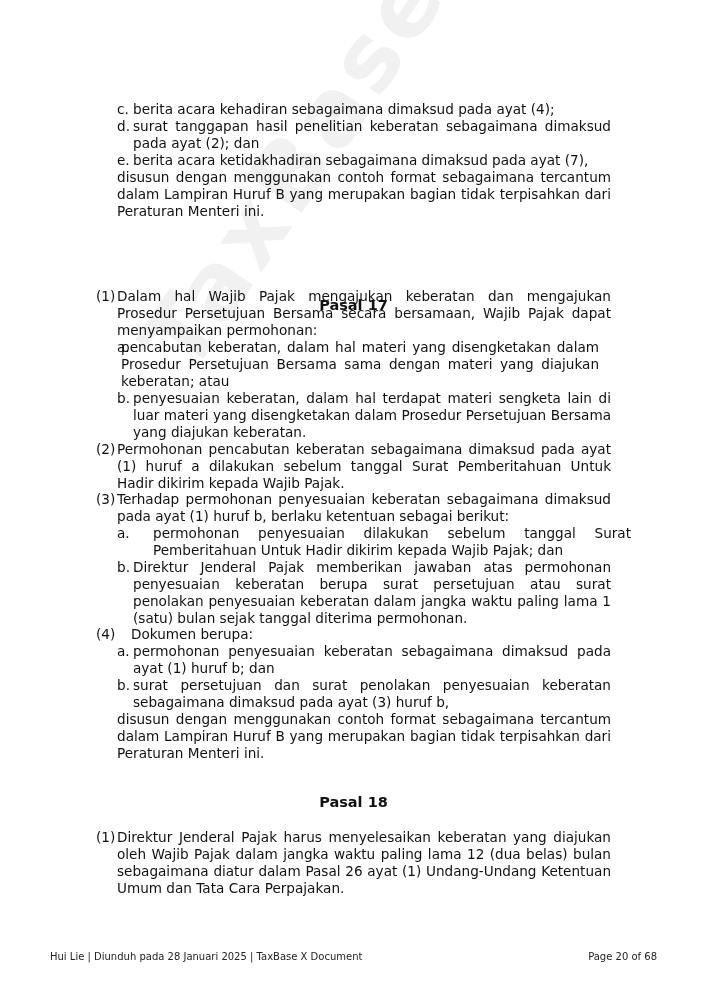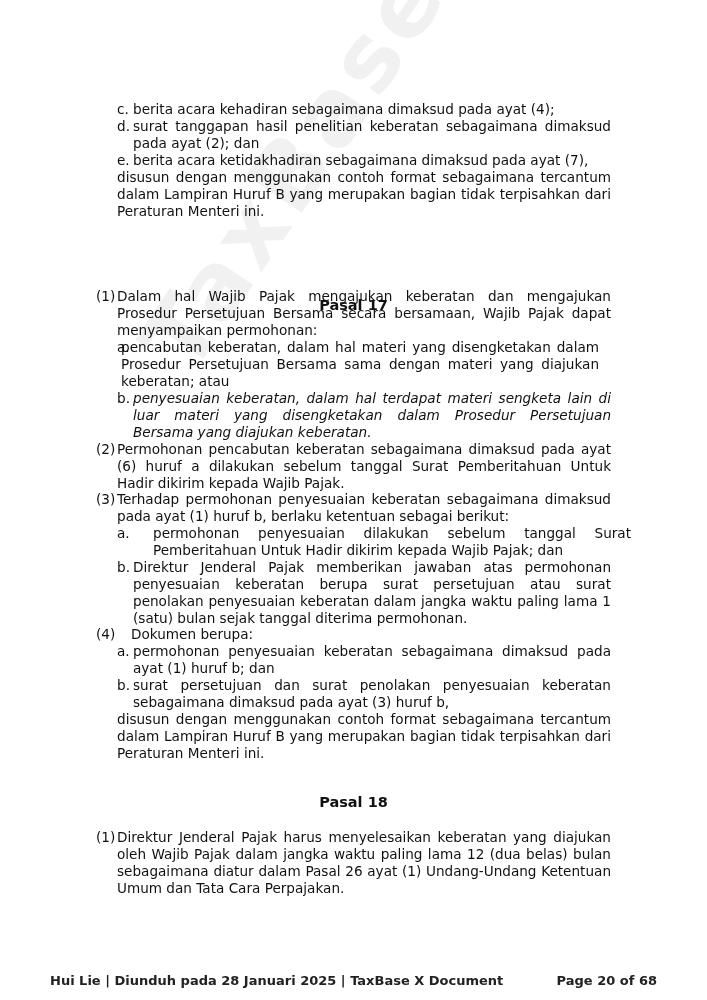--- a/index.html
+++ b/index.html
@@ -6,21 +6,21 @@
   body { width:707px; height:1000px; position:relative; overflow:hidden;
          font-family:"DejaVu Sans", sans-serif; color:#111; }
   .watermark { position:absolute; left:120px; top:330px; font-family:"DejaVu Sans", sans-serif;
                font-weight:bold; font-size:92px; color:#f1f1f1; transform:rotate(-56deg);
                transform-origin:left top; white-space:nowrap; letter-spacing:6px; z-index:0; }
   .content { position:absolute; left:0; top:0; width:707px; z-index:1; }
   .item { position:absolute; font-size:13.6px; line-height:17px; }
   .lbl { position:absolute; }
   .txt { position:absolute; text-align:justify; text-align-last:left; }
   .heading { position:absolute; left:0; width:707px; text-align:center; font-weight:bold; font-size:14.5px; }
-  .footer { position:absolute; top:973px; font-size:13px; color:#222;font-weight:bold; }
+  .footer { position:absolute; top:951px; font-size:10px; color:#222; }
 </style>
 </head>
 <body>
 
 <div class="watermark">TaxBase X</div>
 
 <div class="content">
 
   <div class="item" style="top:101px;left:117px;width:494px;">
     <span class="lbl" style="left:0;">c.</span>
@@ -43,26 +43,26 @@
   <div class="item" style="top:288px;left:96px;width:515px;">
     <span class="lbl" style="left:0;">(1)</span>
     <span class="txt" style="left:21px;width:494px;">Dalam hal Wajib Pajak mengajukan keberatan dan mengajukan Prosedur Persetujuan Bersama secara bersamaan, Wajib Pajak dapat menyampaikan permohonan:</span>
   </div>
   <div class="item" style="top:339px;left:117px;width:494px;">
     <span class="lbl" style="left:0;">a.</span>
     <span class="txt" style="left:4px;width:478px;">pencabutan keberatan, dalam hal materi yang disengketakan dalam Prosedur Persetujuan Bersama sama dengan materi yang diajukan keberatan; atau</span>
   </div>
   <div class="item" style="top:390px;left:117px;width:494px;">
     <span class="lbl" style="left:0;">b.</span>
-    <span class="txt" style="left:16px;width:478px;font-style:italic;">penyesuaian keberatan, dalam hal terdapat materi sengketa lain di luar materi yang disengketakan dalam Prosedur Persetujuan Bersama yang diajukan keberatan.</span>
+    <span class="txt" style="left:16px;width:478px;">penyesuaian keberatan, dalam hal terdapat materi sengketa lain di luar materi yang disengketakan dalam Prosedur Persetujuan Bersama yang diajukan keberatan.</span>
   </div>
 
   <div class="item" style="top:441px;left:96px;width:515px;">
     <span class="lbl" style="left:0;">(2)</span>
-    <span class="txt" style="left:21px;width:494px;">Permohonan pencabutan keberatan sebagaimana dimaksud pada ayat (6) huruf a dilakukan sebelum tanggal Surat Pemberitahuan Untuk Hadir dikirim kepada Wajib Pajak.</span>
+    <span class="txt" style="left:21px;width:494px;">Permohonan pencabutan keberatan sebagaimana dimaksud pada ayat (1) huruf a dilakukan sebelum tanggal Surat Pemberitahuan Untuk Hadir dikirim kepada Wajib Pajak.</span>
   </div>
 
   <div class="item" style="top:491px;left:96px;width:515px;">
     <span class="lbl" style="left:0;">(3)</span>
     <span class="txt" style="left:21px;width:494px;">Terhadap permohonan penyesuaian keberatan sebagaimana dimaksud pada ayat (1) huruf b, berlaku ketentuan sebagai berikut:</span>
   </div>
   <div class="item" style="top:525px;left:117px;width:494px;">
     <span class="lbl" style="left:0;">a.</span>
     <span class="txt" style="left:16px;width:478px;margin-left:20px;">permohonan penyesuaian dilakukan sebelum tanggal Surat Pemberitahuan Untuk Hadir dikirim kepada Wajib Pajak; dan</span>
   </div>

